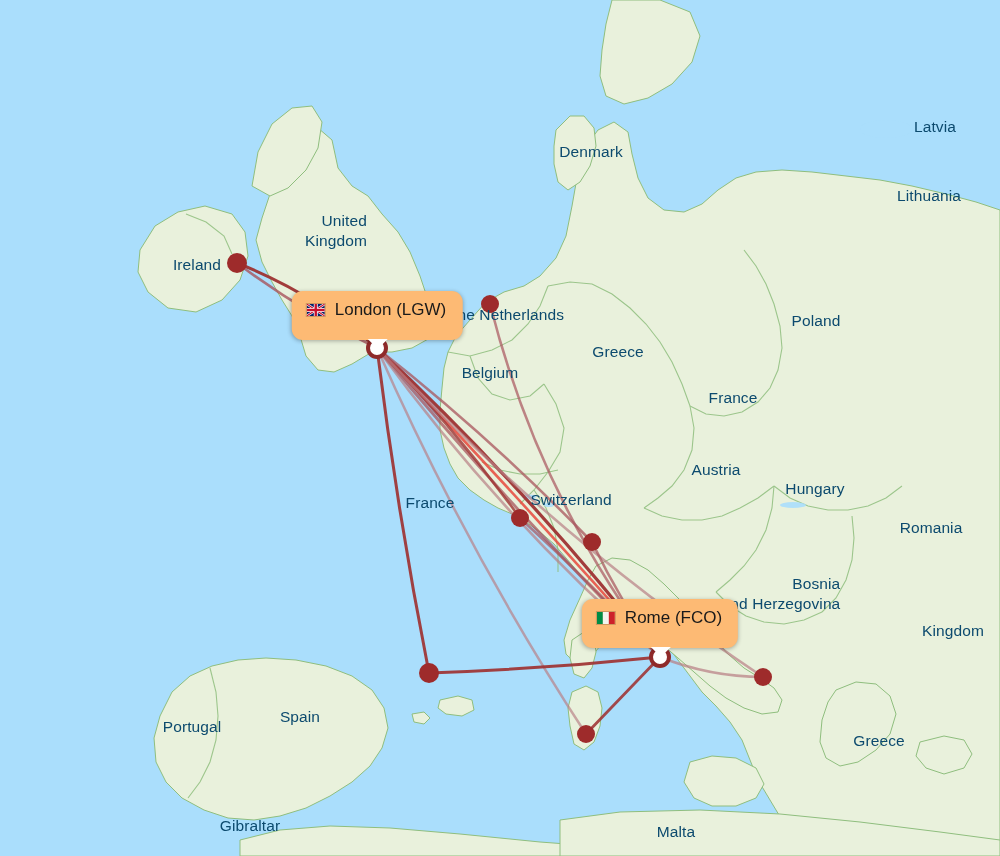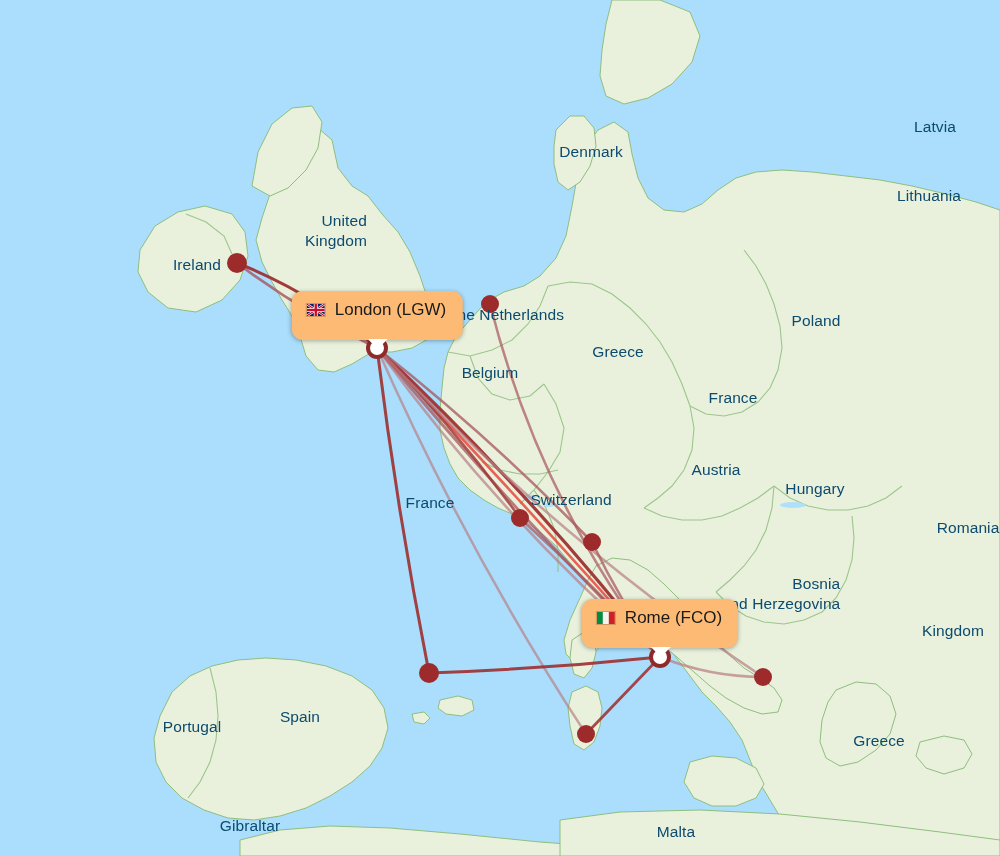--- a/index.html
+++ b/index.html
@@ -194,21 +194,21 @@
       <div class="country-label" style="left: 591px; top: 152px;">Denmark</div>
       <div class="country-label" style="left: 935px; top: 127px;">Latvia</div>
       <div class="country-label" style="left: 929px; top: 196px;">Lithuania</div>
       <div class="country-label" style="left: 506px; top: 315px;">The Netherlands</div>
       <div class="country-label" style="left: 490px; top: 373px;">Belgium</div>
       <div class="country-label" style="left: 618px; top: 352px;">Greece</div>
       <div class="country-label" style="left: 816px; top: 321px;">Poland</div>
       <div class="country-label" style="left: 733px; top: 398px;">France</div>
       <div class="country-label" style="left: 716px; top: 470px;">Austria</div>
       <div class="country-label" style="left: 815px; top: 489px;">Hungary</div>
-      <div class="country-label" style="left: 931px; top: 528px; margin-left: 37px;">Romania</div>
+      <div class="country-label" style="left: 931px; top: 528px;">Romania</div>
       <div class="country-label" style="left: 571px; top: 500px;">Switzerland</div>
       <div class="country-label" style="left: 430px; top: 503px;">France</div>
       <div class="country-label" style="left: 781px; top: 594px;">Bosnia
 and Herzegovina</div>
       <div class="country-label" style="left: 953px; top: 631px;">Kingdom</div>
       <div class="country-label" style="left: 300px; top: 717px;">Spain</div>
       <div class="country-label" style="left: 192px; top: 727px;">Portugal</div>
       <div class="country-label" style="left: 250px; top: 826px;">Gibraltar</div>
       <div class="country-label" style="left: 676px; top: 832px;">Malta</div>
       <div class="country-label" style="left: 879px; top: 741px;">Greece</div>

